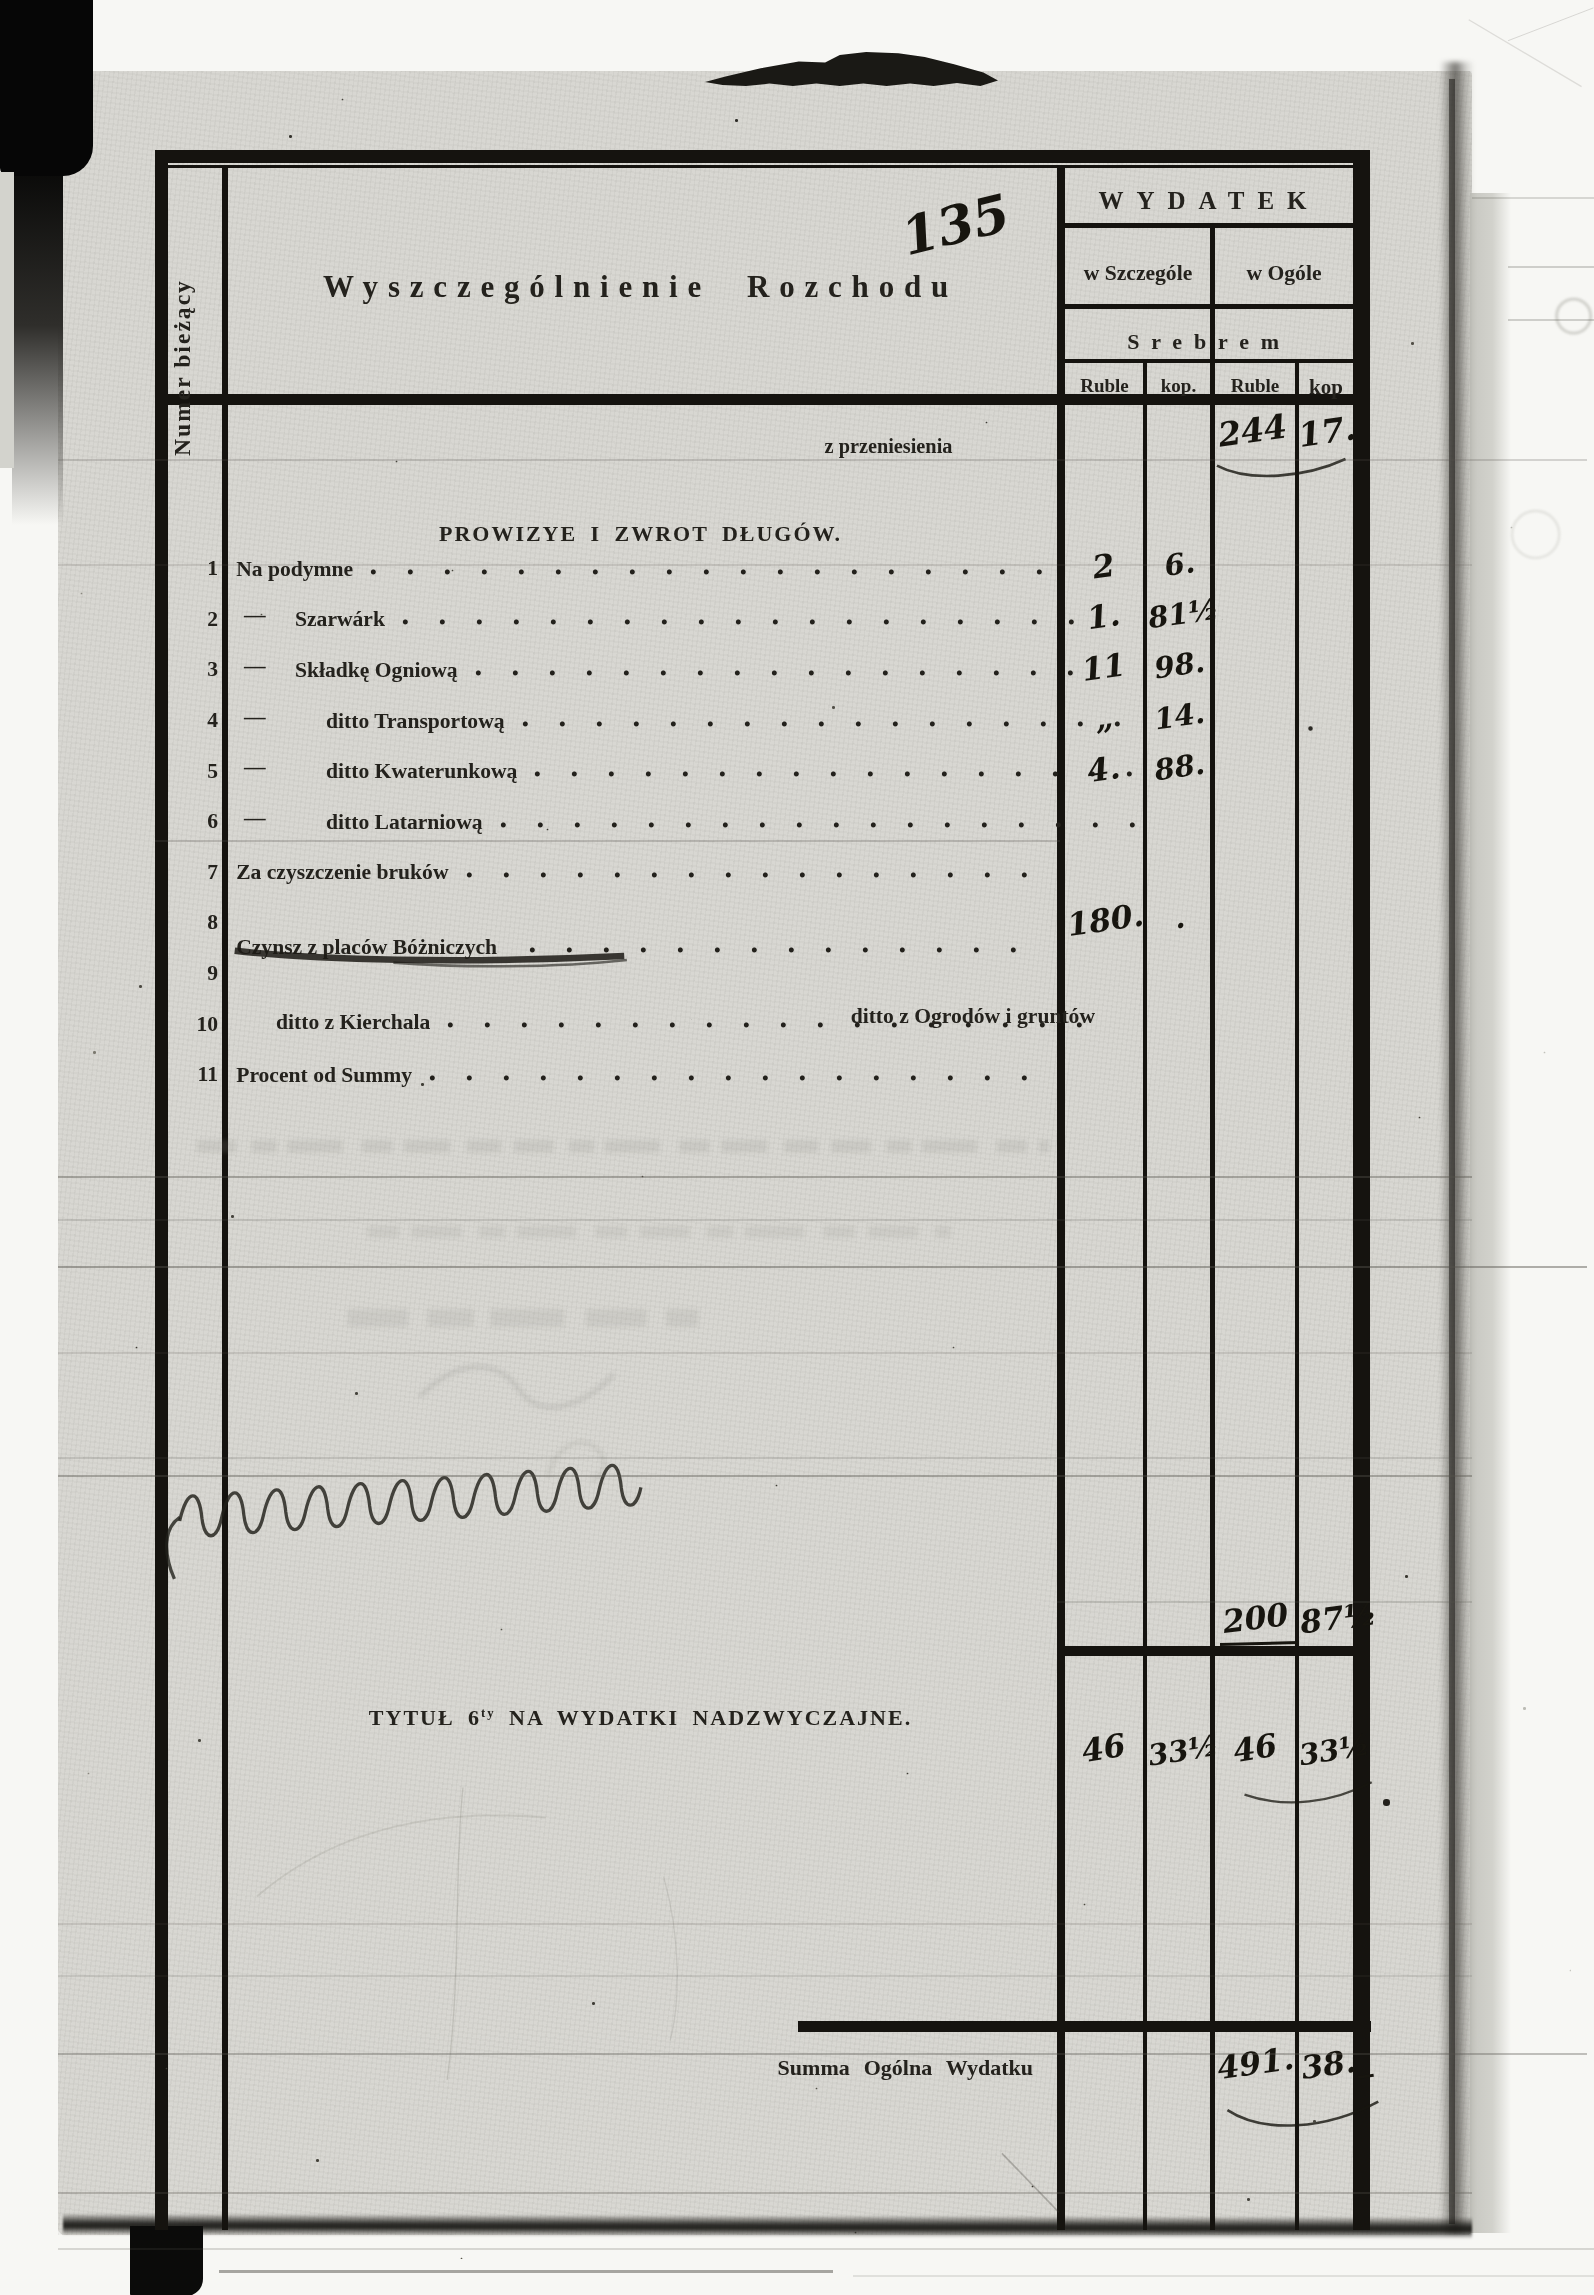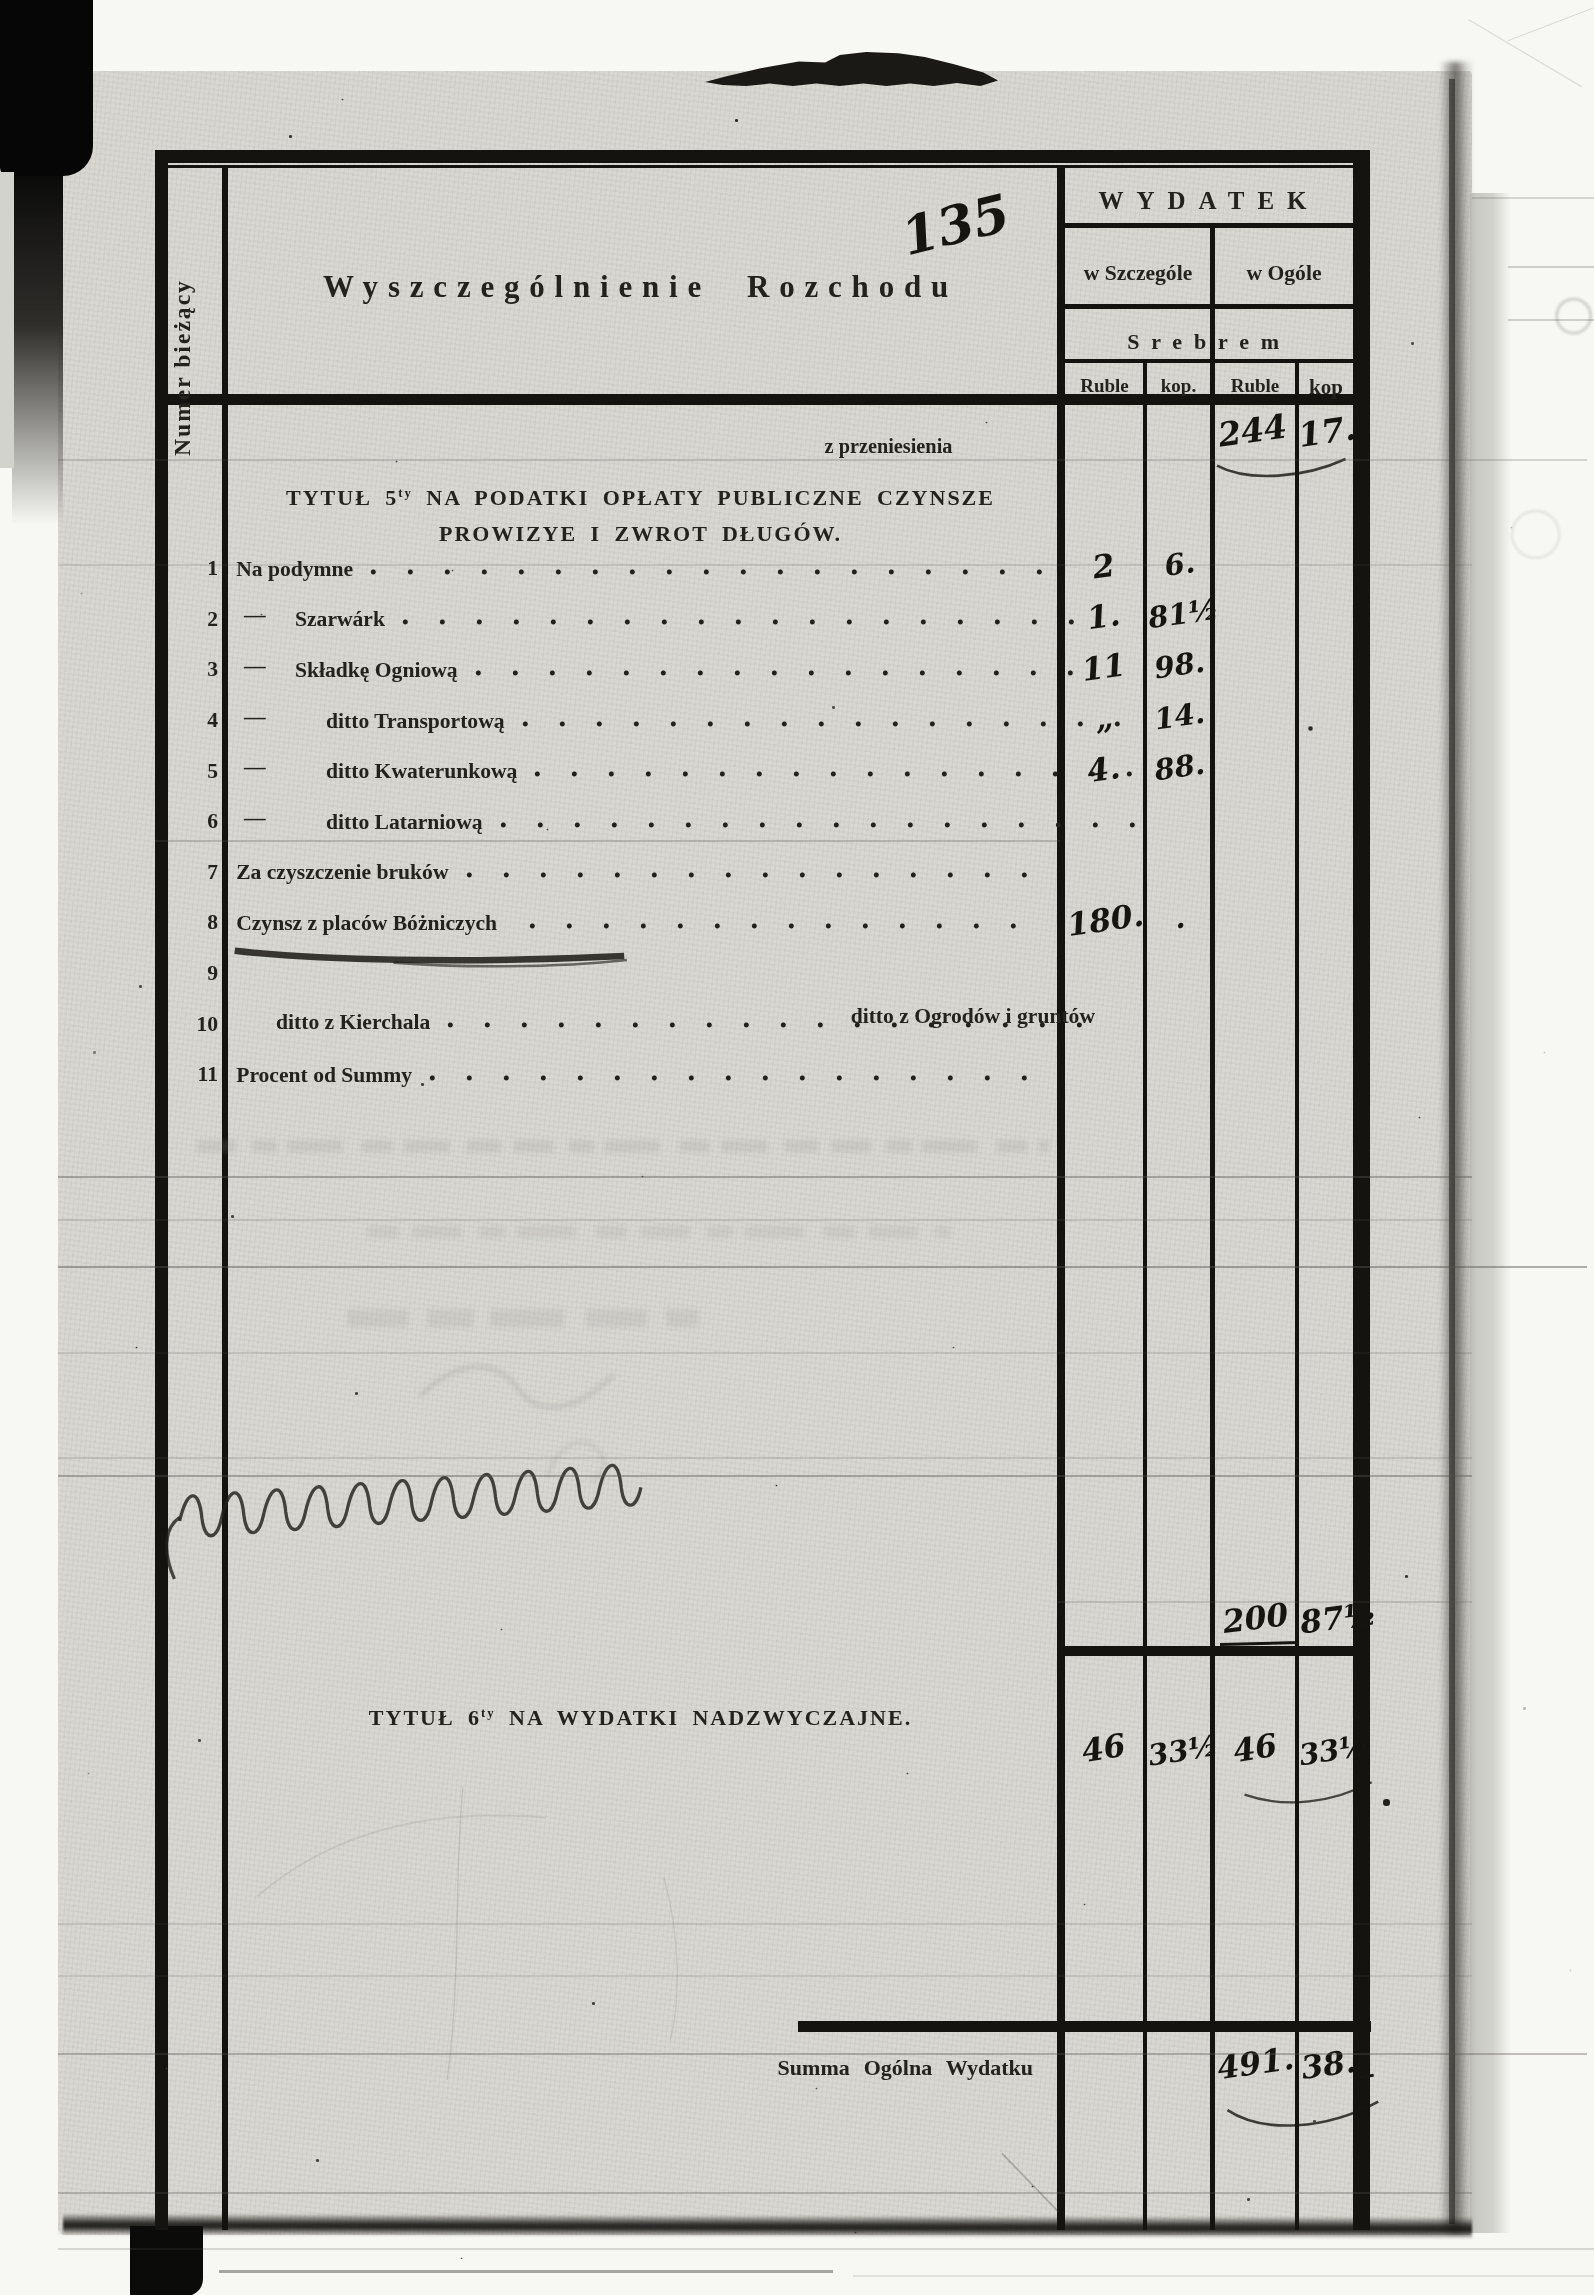--- a/index.html
+++ b/index.html
@@ -76,23 +76,20 @@
   <div class="abs print ctr" style="left:1065px;top:320px;width:288px;font-size:22px;letter-spacing:11.8px;">Srebrem</div>
   <div class="abs print ctr" style="left:1065px;top:366px;width:79px;font-size:19px;">Ruble</div>
   <div class="abs print ctr" style="left:1147px;top:366px;width:63px;font-size:19px;">kop.</div>
   <div class="abs print ctr" style="left:1215px;top:366px;width:80px;font-size:19px;">Ruble</div>
   <div class="abs print ctr" style="left:1299px;top:366px;width:54px;font-size:21px;">kop</div>
 
   <div class="abs print" style="left:754px;top:435px;width:269px;font-size:20.3px;text-align:center;">z przeniesienia</div>
   <div class="abs hw" style="left:1213px;top:411px;width:79px;font-size:33px;text-align:center;transform:rotate(-8deg);">244</div>
   <div class="abs hw" style="left:1297px;top:412px;width:60px;font-size:33px;text-align:center;transform:rotate(-8deg);">17.</div>
 
-  <div class="abs print ctr" style="left:231px;top:476px;width:819px;font-size:22px;letter-spacing:2px;word-spacing:5.9px;">
-    <span>TYTUŁ 5</span><sup style="font-size:.58em;">ty</sup><span> NA PODATKI OPŁATY PUBLICZNE CZYNSZE</span>
-  </div>
   <div class="abs print ctr" style="left:231px;top:512px;width:819px;font-size:22px;letter-spacing:2px;word-spacing:5.9px;">PROWIZYE I ZWROT DŁUGÓW.</div>
 
   <div id="rows">
       <div class="numcell print" style="top: 556px;">1</div>
       <div class="row print" style="top: 550px; padding-left: 5.2px;">
         <div class="lbl">Na podymne</div>
         <div class="leader"></div>
       </div>
       <div class="val hw" style="left: 1067px; width: 73px; top: 547px; font-size: 31.5px;">2</div>
       <div class="val hw" style="left: 1148px; width: 63px; top: 547px; font-size: 29px;">6.</div>
@@ -133,21 +130,21 @@
         <div class="dash">—</div>
         <div class="lbl">ditto Latarniową</div>
         <div class="leader"></div>
       </div>
       <div class="numcell print" style="top: 860px;">7</div>
       <div class="row print" style="top: 853px; padding-left: 5.2px;">
         <div class="lbl">Za czyszczenie bruków</div>
         <div class="leader"></div>
       </div>
       <div class="numcell print" style="top: 910px;">8</div>
-      <div class="row print" style="top: 904px; padding-left: 5.2px; gap: 15px;">
+      <div class="row print" style="top: 928px; padding-left: 5.2px; gap: 15px;">
         <div class="lbl">Czynsz z placów Bóżniczych</div>
         <div class="leader"></div>
       </div>
       <div class="val hw" style="left: 1067px; width: 73px; top: 901px; font-size: 31.5px;">180.</div>
       <div class="val hw" style="left: 1148px; width: 63px; top: 901px; font-size: 29px;">.</div>
       <div class="numcell print" style="top: 961px;">9</div>
       <div class="row print" style="top: 955px; padding-left: 45px; margin-top: 48px;">
         <div class="lbl">ditto z Kierchala</div>
         <div class="leader"></div>
       </div>

